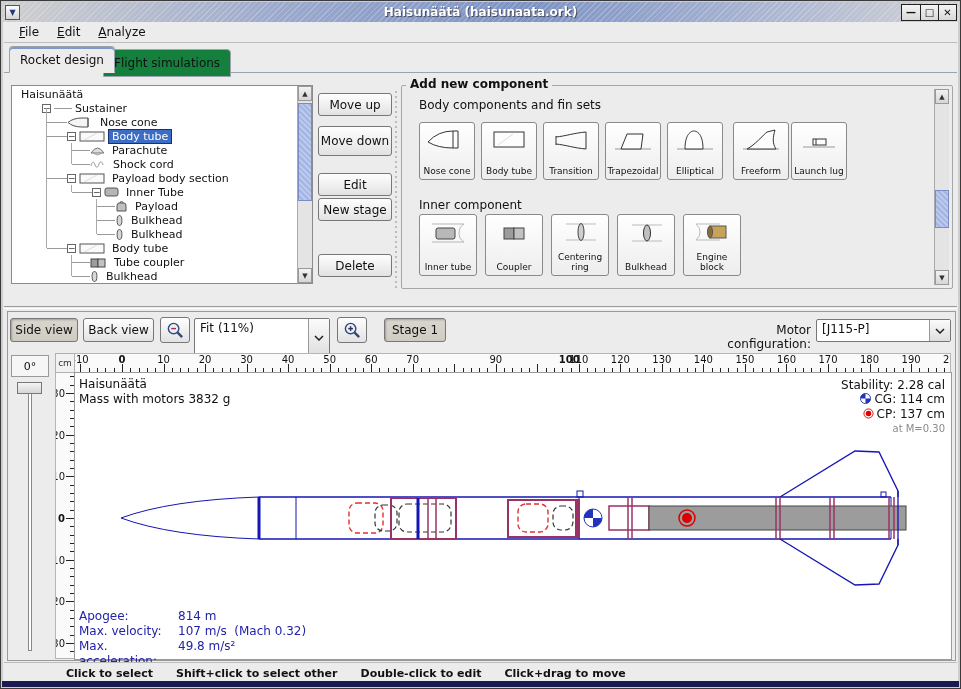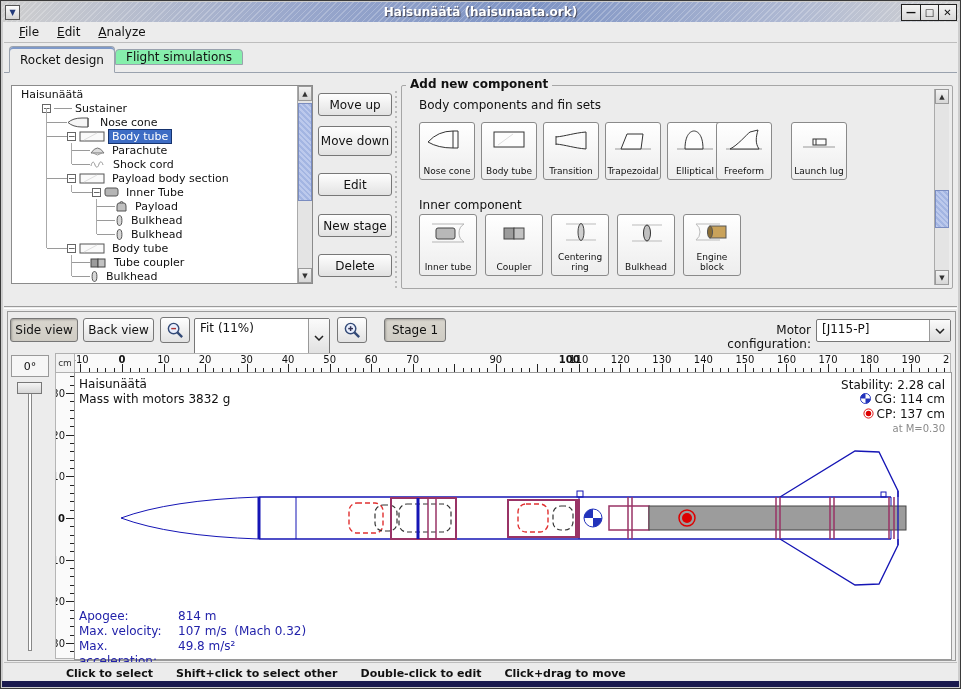--- a/index.html
+++ b/index.html
@@ -24,21 +24,21 @@
   
   .menubar{position:absolute;left:3px;right:3px;top:21px;height:21px;background:#ececec;
     border-bottom:1px solid #bdbdbd;display:flex;align-items:center;padding-left:6px}
   .menu-item{padding:2px 9px;font-size:12px}
   
   .tabline{position:absolute;left:3px;right:3px;top:71px;height:1px;background:#9aa2ae}
   .tab{position:absolute;display:flex;align-items:center;justify-content:center;font-size:12px;
     border:1px solid #9aa2ae;border-radius:4px 4px 0 0;padding:0 10px}
   .tab.active{left:8px;top:45px;height:27px;background:#ececec;border-bottom:1px solid #ececec;
     box-shadow:inset 0 2px 0 #7f99c8;z-index:3}
-  .tab.inactive{left:114px;top:48px;height:16px;background:#86efac}
+  .tab.inactive{left:102px;top:48px;height:28px;background:#15803d}
   
   .tree{position:absolute;left:10px;top:84px;width:302px;height:199px;background:#fff;border:1px solid #8b8b8b}
   .tree .rows{position:absolute;top:1px;left:0;right:15px;bottom:0;overflow:hidden}
   .trow{height:14px;display:flex;align-items:center;font-size:11px;white-space:nowrap}
   .tlbl{padding:0 3px}
   .tlbl.sel{background:var(--selection);color:#fff;box-shadow:0 0 0 1px #16336e}
   .stub{border-top:1px solid #9a9a9a;height:0}
   .w18{width:18px}.w20{width:20px}
   .exp{width:9px;height:9px;border:1px solid #666;background:#fff;font-size:9px;line-height:7px;
     text-align:center;color:#333;flex:none;margin-right:3px}
@@ -273,21 +273,21 @@
       <div class="strack">
           <div class="sthumb" style="top:2px;height:98px"></div>
         </div>
       <div class="sarr">▼</div>
     </div>
   </div>
 
   <div class="btn" style="left:317px;top:92px;width:74px;height:23px">Move up</div>
   <div class="btn" style="left:317px;top:125px;width:74px;height:30px">Move down</div>
   <div class="btn" style="left:317px;top:172px;width:74px;height:23px">Edit</div>
-  <div class="btn" style="left:317px;top:213px;width:74px;height:23px">New stage</div>
+  <div class="btn" style="left:317px;top:197px;width:74px;height:23px">New stage</div>
   <div class="btn" style="left:317px;top:253px;width:74px;height:23px">Delete</div>
 
   <div class="vsplit"></div>
 
   <div class="group">
     <span class="group-title">Add new component</span>
     <span class="sect-label" style="top:12px">Body components and fin sets</span>
 
     <div class="cbtn" style="left:17px;top:36px">
       <svg width="44" height="28" viewBox="0 0 44 28">
@@ -316,21 +316,21 @@
         </svg>
       <span class="clbl">Trapezoidal</span>
     </div>
     <div class="cbtn" style="left:265px;top:36px">
       <svg width="44" height="28" viewBox="0 0 44 28">
           <line x1="4" y1="22" x2="40" y2="22" stroke="#999"></line>
           <path d="M12 22 C12 7 18 4 21 4 C24 4 30 7 30 22 Z" fill="#fdfdfd" stroke="#333"></path>
         </svg>
       <span class="clbl">Elliptical</span>
     </div>
-    <div class="cbtn" style="left:314px;top:36px">
+    <div class="cbtn" style="left:331px;top:36px">
       <svg width="44" height="28" viewBox="0 0 44 28">
           <line x1="4" y1="22" x2="40" y2="22" stroke="#999"></line>
           <path d="M8 22 C16 18 24 8 28 5 L36 3 C34 10 33 16 37 22 Z" fill="#fdfdfd" stroke="#333"></path>
         </svg>
       <span class="clbl">Freeform</span>
     </div>
     <div class="cbtn" style="left:389px;top:36px">
       <svg width="44" height="28" viewBox="0 0 44 28">
           <line x1="6" y1="20" x2="38" y2="20" stroke="#999"></line>
           <rect x="16" y="12" width="13" height="6" fill="#fdfdfd" stroke="#333"></rect>

